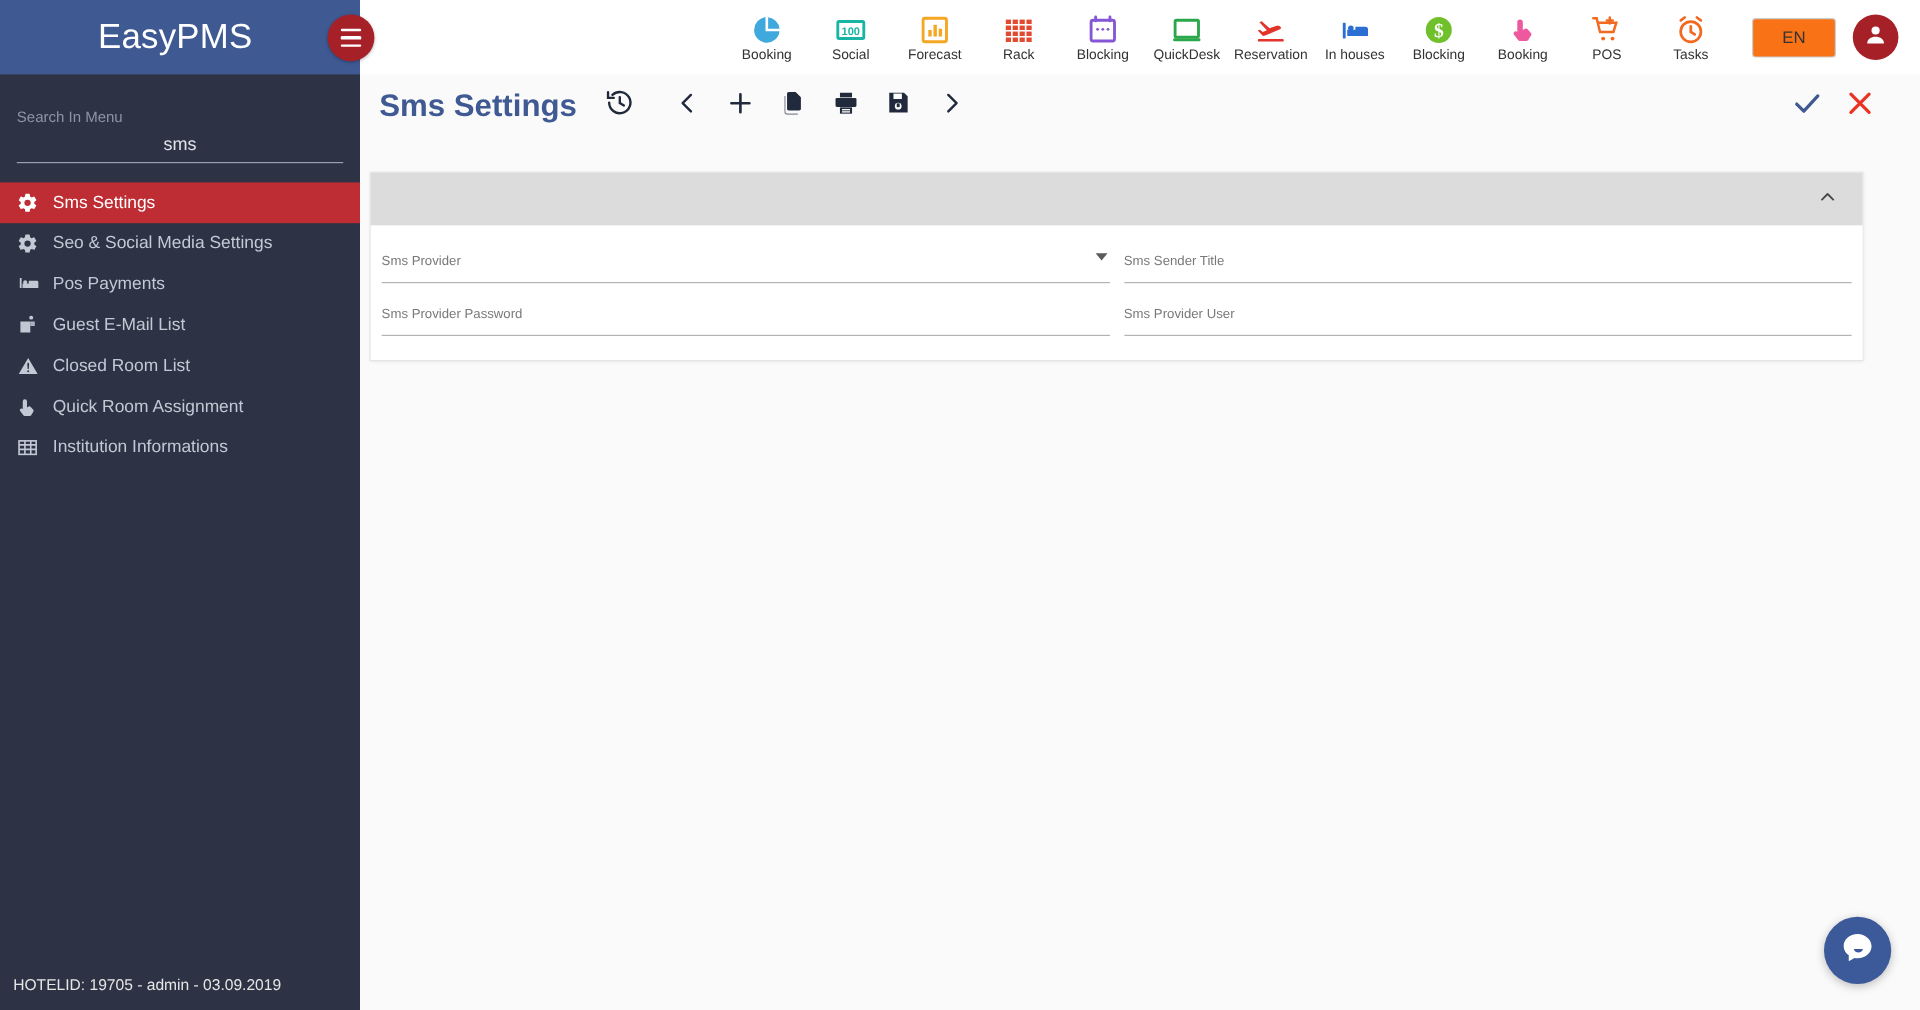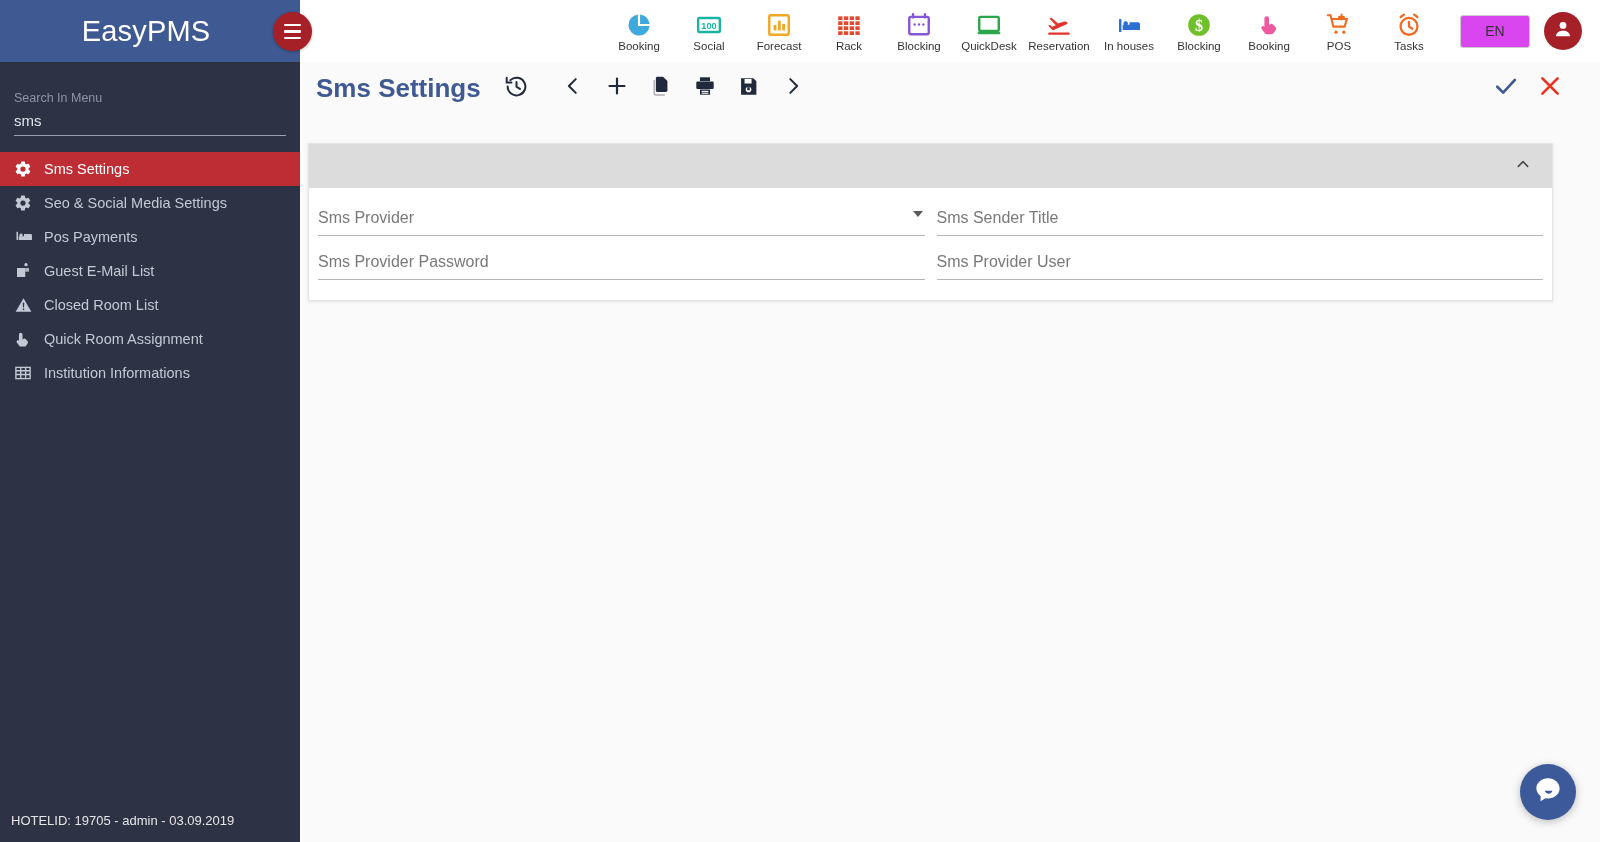--- a/index.html
+++ b/index.html
@@ -76,20 +76,21 @@
   .search-input {
     width: 100%;
     background: transparent;
     border: none;
     border-bottom: 1px solid #9aa0ad;
     outline: none;
     color: #dfe3ea;
     font-size: 15px;
     font-family: "Liberation Sans", sans-serif;
     padding: 0 0 6px 0;
+    text-align: center;
   }
 
   .menu-list { margin-top: 10px; }
   .menu-item {
     display: flex;
     align-items: center;
     height: 34px;
     padding: 0 10px 0 14px;
     color: #c3c9d4;
     font-size: 14.5px;
@@ -151,21 +152,21 @@
     line-height: 1;
   }
   .lang-btn {
     width: 70px; height: 33px;
     border: 1px solid #ccc;
     border-radius: 3px;
     display: flex; align-items: center; justify-content: center;
     font-size: 14px; color: #333;
     margin: 0 14px 0 16px;
     cursor: pointer;
-    background: #d946ef;
+    background: #f97316;
   }
   .avatar-btn {
     width: 38px; height: 38px;
     border-radius: 50%;
     background: #a62028;
     display: flex; align-items: center; justify-content: center;
     cursor: pointer;
     margin-right: 6px;
   }
 
@@ -240,21 +241,21 @@
     border-bottom: 1px solid #b4b4b4;
     height: 28px;
     display: flex;
     align-items: flex-start;
   }
   .field input {
     width: 100%;
     border: none;
     outline: none;
     background: transparent;
-    font-size: 16px;
+    font-size: 11px;
     color: #1d4ed8;
     font-family: "Liberation Sans", sans-serif;
     padding: 0;
     line-height: 20px;
   }
   .field input::placeholder { color: #797979; opacity: 1; }
   .select-caret {
     position: absolute;
     right: 2px; top: 9px;
     width: 0; height: 0;

